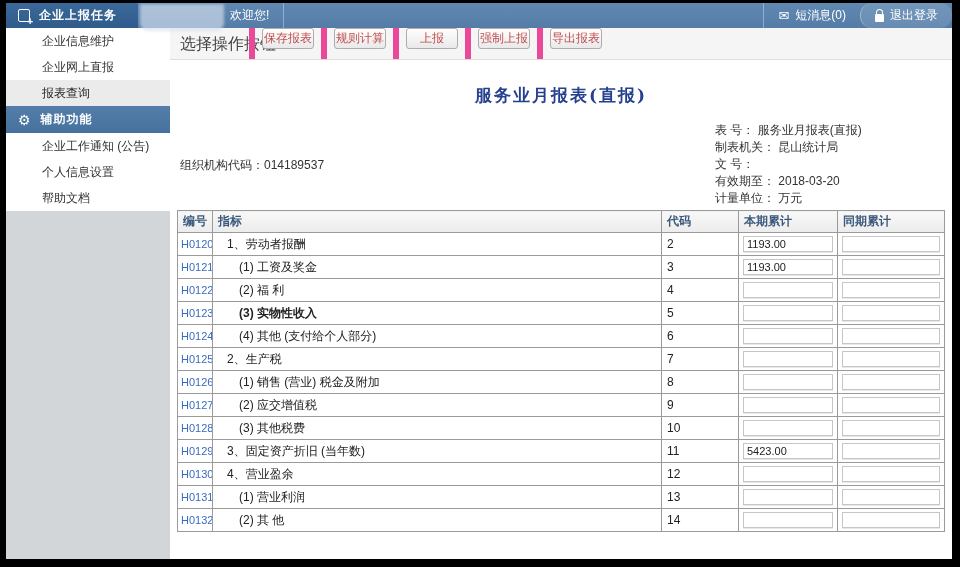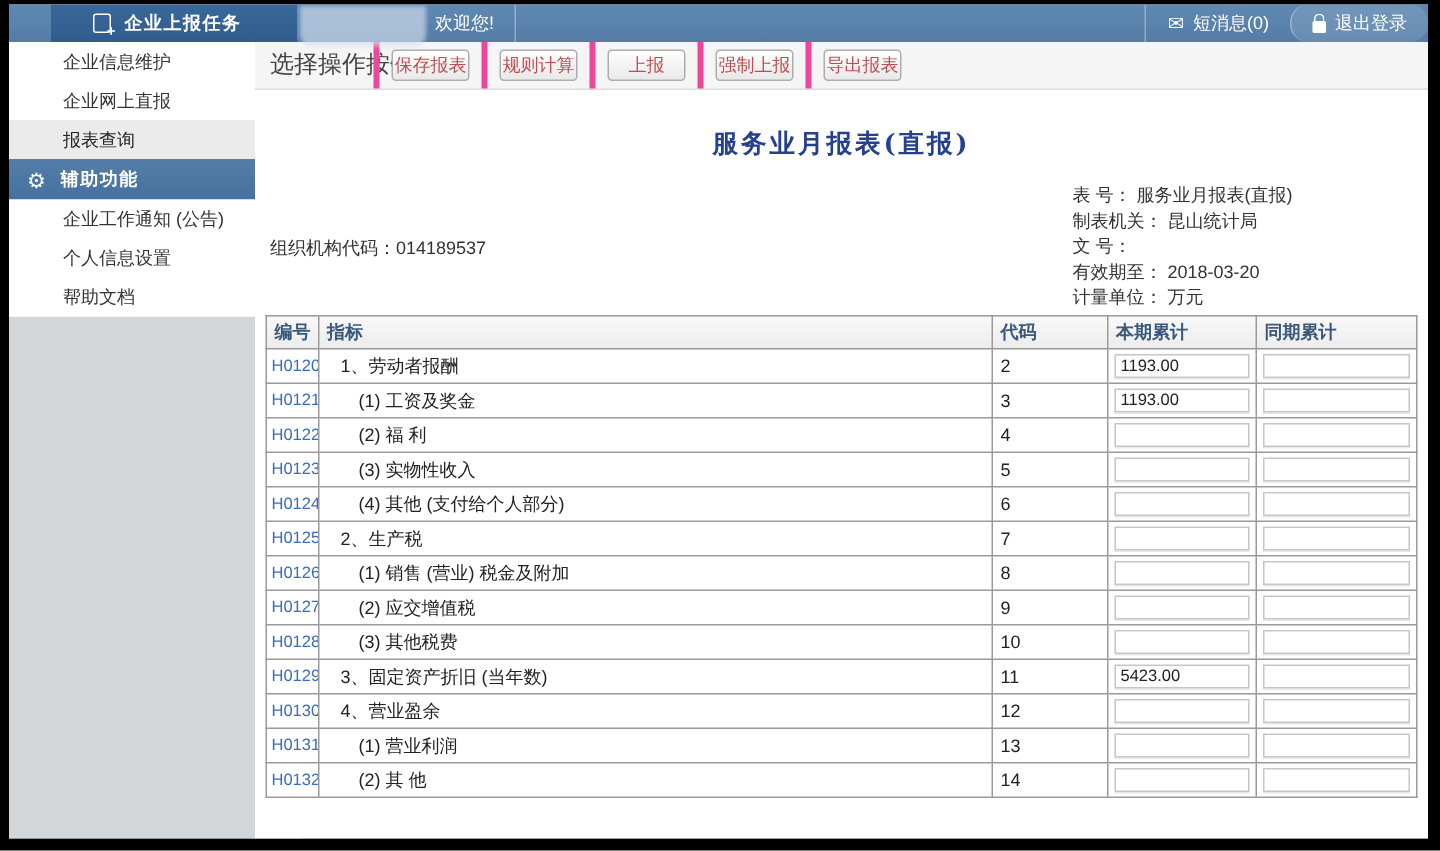--- a/index.html
+++ b/index.html
@@ -3,22 +3,22 @@
 <meta charset="utf-8">
 <style>
   * { margin:0; padding:0; box-sizing:border-box; }
   html,body { width:960px; height:567px; }
   body { background:#000; font-family:"Liberation Sans","DejaVu Sans",sans-serif; position:relative; overflow:hidden; }
   .app { position:absolute; left:6px; top:3px; width:946px; height:556px; background:#fff; overflow:hidden; }
 
   
   .topbar { position:absolute; left:0; top:0; width:946px; height:25px;
     background:linear-gradient(#6089b2,#547ca7); display:flex; align-items:stretch; z-index:5; }
-  .topbar-left { width:164px; background:linear-gradient(#3a689a,#2f5c8b); display:flex; align-items:center;
-    padding-left:28px; gap:9px;margin-left:28px; }
+  .topbar-left { width:132px; background:linear-gradient(#3a689a,#2f5c8b); display:flex; align-items:center;
+    padding-left:12px; gap:9px; }
   .topbar-left .ttl { color:#fff; font-size:12px; font-weight:bold; letter-spacing:1px; }
   .doc-icon { width:12px; height:13px; border:1.5px solid #fff; border-radius:2px; position:relative; }
   .doc-icon:after { content:"+"; position:absolute; right:-4px; bottom:-6px; color:#fff; font-size:10px; font-weight:bold; }
   .welcome-wrap { display:flex; align-items:center; position:relative; }
   .redact-blob { width:84px; height:27px; margin-left:2px; border-radius:0 0 8px 8px;
     background:rgba(214,225,238,0.65); filter:blur(1.5px); position:relative; top:2px; }
   .welcome-text { color:#fff; font-size:12px; margin:0 14px 0 6px; }
   .topbar-div { width:1px; background:rgba(255,255,255,0.35); }
   .topbar-spacer { flex:1; }
   .topbar-btn { display:flex; align-items:center; gap:6px; color:#fff; font-size:12px;
@@ -37,21 +37,21 @@
   .side-item.selected { background:#ebebeb; color:#222; }
   .side-header { height:27px; line-height:27px; background:linear-gradient(#547ea9,#46719e);
     color:#fff; font-size:12px; font-weight:bold; letter-spacing:1px; padding-left:12px;
     display:flex; align-items:center; gap:9px; cursor:pointer; }
   .gear-icon { font-size:14px; line-height:1; }
 
   
   .content { position:absolute; left:164px; top:25px; right:0; bottom:0; background:#fff; overflow:hidden; }
   .toolbar { height:32px; background:#f5f5f5; border-bottom:1px solid #dcdcdc; display:flex; align-items:stretch; }
   .tb-label { width:79px; font-size:16px; color:#444; line-height:32px; padding-left:10px; white-space:nowrap; }
-  .tb-cell { width:72px; border-left:4px solid #ec4899; display:flex; align-items:center; justify-content:center; }
+  .tb-cell { width:72px; border-left:6px solid #ec4899; display:flex; align-items:flex-start; justify-content:center; }
   .tb-btn { width:52px; height:21px; font-size:12px; color:#bf4d4d;
     background:linear-gradient(#fefefe,#e9e9e9); border:1px solid #adadad; border-radius:3px;
     cursor:pointer; font-family:inherit; white-space:nowrap; overflow:hidden; }
 
   .report-title { text-align:center; margin-top:24px; font-family:"DejaVu Serif","Liberation Serif",serif;
     font-size:17px; font-weight:bold; color:#25408f; letter-spacing:2px; }
 
   .meta-right { position:absolute; left:545px; top:94px; font-size:12px; color:#333; line-height:17px; }
   .meta-right .row { white-space:nowrap; }
   .meta-left { position:absolute; left:10px; top:128px; font-size:12px; color:#333; line-height:19px; }
@@ -203,21 +203,21 @@
             <td>4</td>
             <td class="valcell">
               <input class="val-input" style="">
             </td>
             <td class="valcell">
               <input class="val-input" style="">
             </td>
           </tr>
           <tr>
             <td class="idcell">H0123</td>
-            <td style="padding-left: 26px;">(3) 实物性收入</td>
+            <td style="padding-left: 26px; font-weight: bold;">(3) 实物性收入</td>
             <td>5</td>
             <td class="valcell">
               <input class="val-input" style="">
             </td>
             <td class="valcell">
               <input class="val-input" style="">
             </td>
           </tr>
           <tr>
             <td class="idcell">H0124</td>

